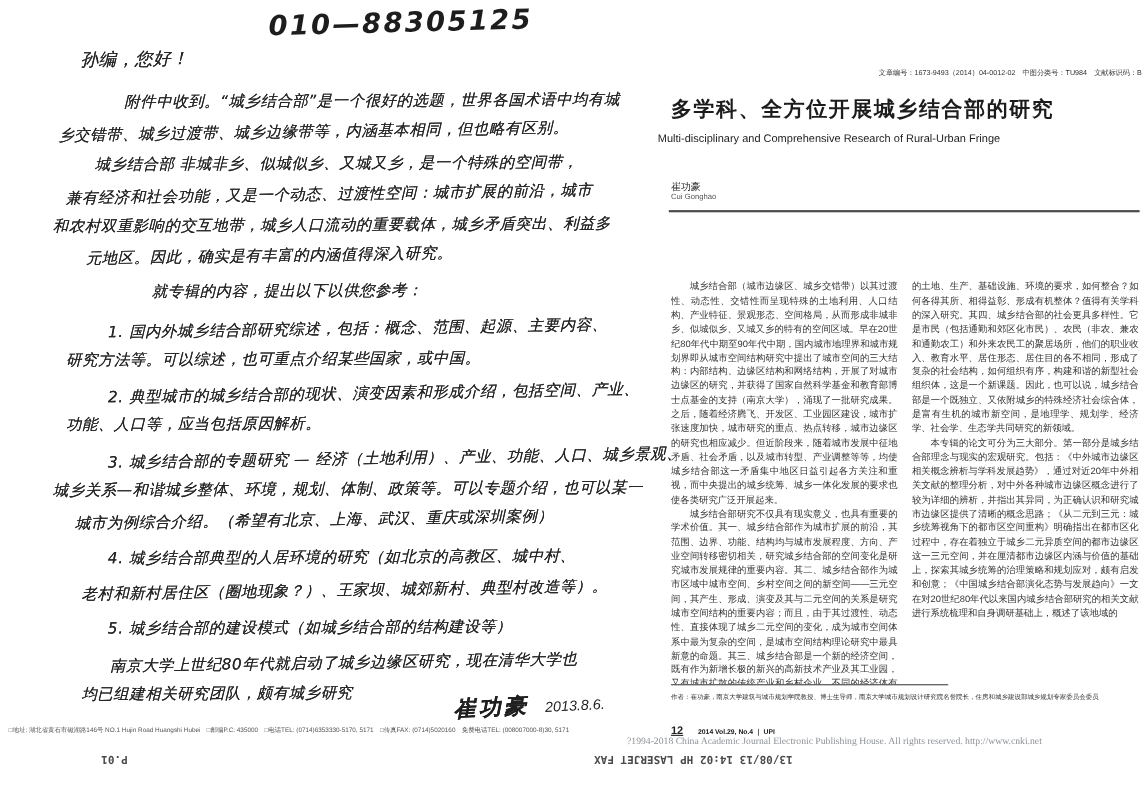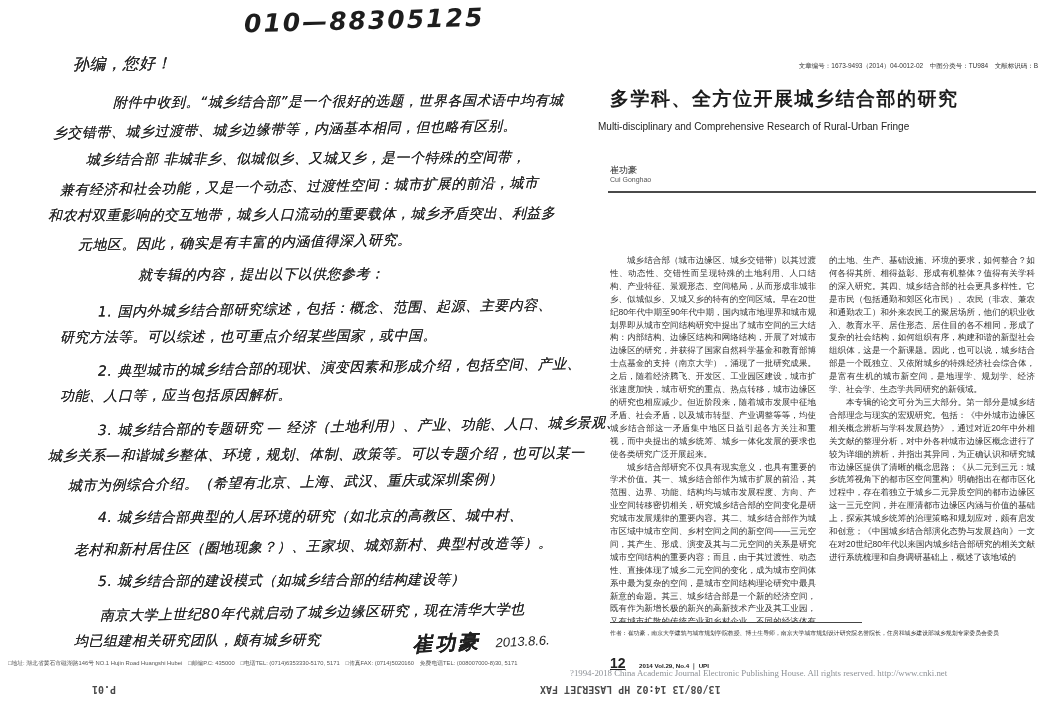--- a/index.html
+++ b/index.html
@@ -4,21 +4,21 @@
 <style>
   html,body{margin:0;padding:0;background:#ffffff;}
   #canvas{position:relative;width:1042px;height:716px;background:#ffffff;overflow:hidden;
           font-family:"Liberation Sans","DejaVu Sans",sans-serif;color:#222;}
 
   
   #left-page{position:absolute;left:0;top:0;width:582px;height:716px;}
   .fax-number{position:absolute;left:244px;top:6px;font-size:25px;font-style:italic;
               letter-spacing:2px;color:#1d1d1d;transform:rotate(-1.5deg);
               font-family:"DejaVu Sans",sans-serif;font-weight:bold;}
-  .hand-block{position:absolute;left:58px;top:10px;width:505px;height:660px;}
+  .hand-block{position:absolute;left:58px;top:0;width:505px;height:660px;}
   .hl{position:absolute;white-space:nowrap;font-size:14px;letter-spacing:0.5px;
       color:#262626;font-style:italic;text-shadow:0 0 0.5px #2a2a2a;
       font-family:"DejaVu Sans",sans-serif;}
   .hl:nth-child(odd){transform:rotate(-0.9deg);}
   .hl:nth-child(even){transform:rotate(-0.3deg);}
   .signature{position:absolute;left:412px;top:628px;transform:rotate(-3deg);white-space:nowrap;}
   .signature .sig-name{font-size:20px;font-style:italic;font-weight:bold;color:#1f1f1f;
                        text-shadow:0 0 0.6px #222;letter-spacing:3px;}
   .signature .sig-date{font-size:13px;font-style:italic;color:#1f1f1f;margin-left:10px;}
   .address-footer{position:absolute;left:8px;top:659px;width:560px;font-size:5.8px;
@@ -39,21 +39,21 @@
   .head-rule{position:absolute;left:10px;top:191px;width:428px;height:2px;background:#4a4a4a;}
   .columns{position:absolute;left:12px;top:254px;width:428px;height:368px;overflow:hidden;
            display:flex;gap:13px;}
   .col{width:206px;font-size:8.5px;line-height:12.9px;text-align:justify;color:#323232;}
   .col p{margin:0;}
   .col p.ind{text-indent:2em;}
   .footnote-rule{position:absolute;left:12px;top:622px;width:252px;height:1px;background:#444;}
   .footnote{position:absolute;left:12px;top:629px;width:430px;font-size:5.9px;color:#333;
             white-space:nowrap;}
   .page-footer{position:absolute;left:12px;top:654px;white-space:nowrap;}
-  .page-footer .pageno{font-size:14px;font-weight:bold;color:#222;text-decoration:underline;}
+  .page-footer .pageno{font-size:10px;font-weight:bold;color:#222;text-decoration:underline;}
   .page-footer .issue{font-size:6.2px;font-weight:bold;color:#222;margin-left:9px;}
   .cnki-line{position:absolute;left:-28px;top:668px;width:480px;font-size:8.8px;color:#8d9196;
              white-space:nowrap;font-family:"Liberation Serif","DejaVu Serif",serif;}
 </style>
 </head>
 <body>
 
 <div id="canvas">
 
   <div id="left-page">

